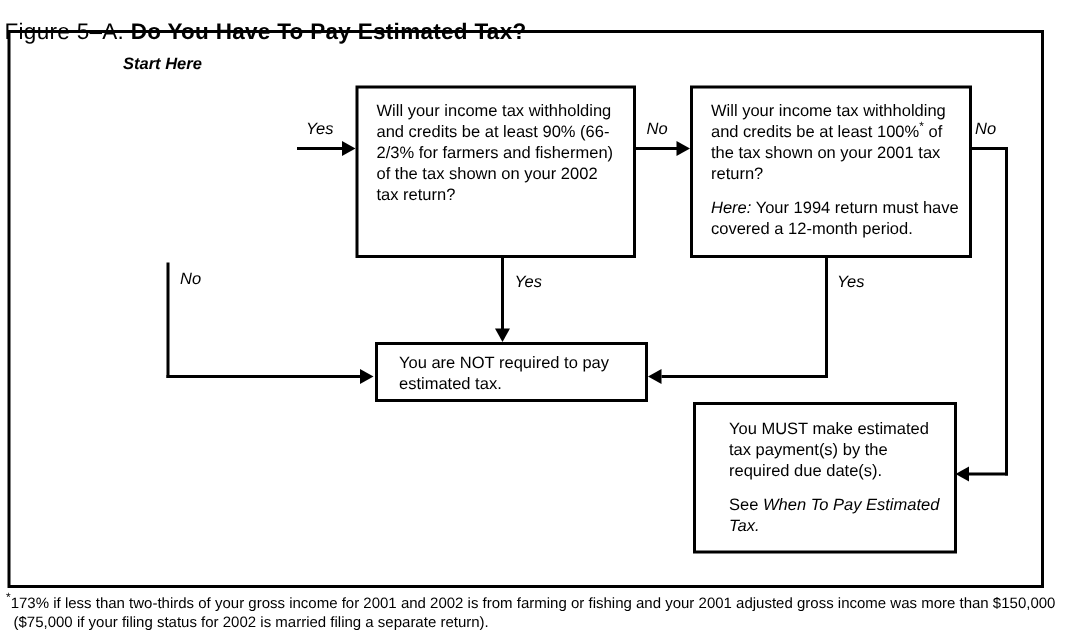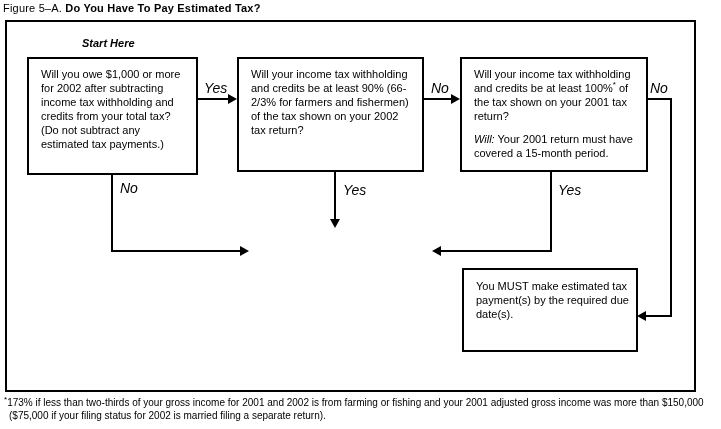--- a/index.html
+++ b/index.html
@@ -8,22 +8,22 @@
     position: relative;
     width: 721px;
     height: 429px;
     background: #ffffff;
     color: #000000;
     font-family: "Liberation Sans", sans-serif;
     overflow: hidden;
   }
   .title {
     position: absolute;
-    left: 3px; top: 2px;
-    font-size: 11px;
+    left: 3px; top: 13px;
+    font-size: 15px;
     letter-spacing: 0.2px;
     white-space: nowrap;
   }
   .title .bold { font-weight: bold; }
   .frame {
     position: absolute;
     left: 5px; top: 20px;
     width: 691px; height: 372px;
     border: 2px solid #000000;
   }
@@ -39,28 +39,28 @@
     position: absolute;
     border: 2px solid #000000;
     background: #ffffff;
     font-size: 11px;
     line-height: 1.27;
   }
   #box-q1 { left: 27px;  top: 57px;  width: 171px; height: 118px; padding: 9px 6px 0 12px; }
   #box-q2 { left: 237px; top: 57px;  width: 187px; height: 115px; padding: 9px 6px 0 12px; }
   #box-q3 { left: 460px; top: 57px;  width: 188px; height: 115px; padding: 9px 6px 0 12px; }
   #box-not  { left: 250px; top: 228px; width: 182px; height: 40px;  padding: 6px 6px 0 14px; }
-  #box-must { left: 462px; top: 268px; width: 176px; height: 84px; padding: 10px 6px 0 12px; }
+  #box-must { left: 462px; top: 268px; width: 176px; height: 101px; padding: 10px 6px 0 22px; }
   .para2 { margin-top: 9px; }
   .italic { font-style: italic; }
   sup.fnmark { font-size: 8px; vertical-align: super; line-height: 0; }
   .line { position: absolute; background: #000000; }
   .edge-label {
     position: absolute;
-    font-size: 14px;
+    font-size: 11px;
     font-style: italic;
     white-space: nowrap;
   }
   .arr { position: absolute; width: 0; height: 0; }
   .arr-right { border-top: 5px solid transparent; border-bottom: 5px solid transparent; border-left: 9px solid #000000; }
   .arr-left  { border-top: 5px solid transparent; border-bottom: 5px solid transparent; border-right: 9px solid #000000; }
   .arr-down  { border-left: 5px solid transparent; border-right: 5px solid transparent; border-top: 9px solid #000000; }
   .footnote {
     position: absolute;
     left: 2px; top: 396px;
@@ -77,36 +77,37 @@
 <div id="figure">
 
   <div class="title">
     <span>Figure 5–A. </span><span class="bold">Do You Have To Pay Estimated Tax?</span>
   </div>
 
   <div class="frame"></div>
 
   <div class="start-label">Start Here</div>
 
-  <div class="qbox" id="box-q1">
-    <span>Will you owe $1,000 or more for 2002 after subtracting income tax withholding and credits from your total tax? (Do not subtract any estimated tax payments.)</span>
-  </div>
 
   <div class="qbox" id="box-q2">
     <span>Will your income tax withholding and credits be at least 90% (66-2/3% for farmers and fishermen) of the tax shown on your 2002 tax return?</span>
   </div>
 
   <div class="qbox" id="box-q3">
     <div><span>Will your income tax withholding and credits be at least 100%</span><sup class="fnmark">*</sup><span> of the tax shown on your 2001 tax return?</span></div>
-    <div class="para2"><span class="italic">Will:</span><span> Your 2001 return must have covered a 15-month period.</span></div>
+    <div class="para2"><span class="italic">Here:</span><span> Your 1994 return must have covered a 12-month period.</span></div>
   </div>
 
+  <div class="qbox" id="box-not">
+    <span>You are NOT required to pay estimated tax.</span>
+  </div>
 
   <div class="qbox" id="box-must">
     <div>You MUST make estimated tax payment(s) by the required due date(s).</div>
+    <div class="para2"><span>See </span><span class="italic">When To Pay Estimated Tax.</span></div>
   </div>
 
   <div class="line" style="left:198px; top:98px; width:31px; height:2px;"></div>
   <div class="arr arr-right" style="left:228px; top:94px;"></div>
   <div class="edge-label" style="left:204px; top:80px;">Yes</div>
 
   <div class="line" style="left:424px; top:98px; width:28px; height:2px;"></div>
   <div class="arr arr-right" style="left:451px; top:94px;"></div>
   <div class="edge-label" style="left:431px; top:80px;">No</div>
 

